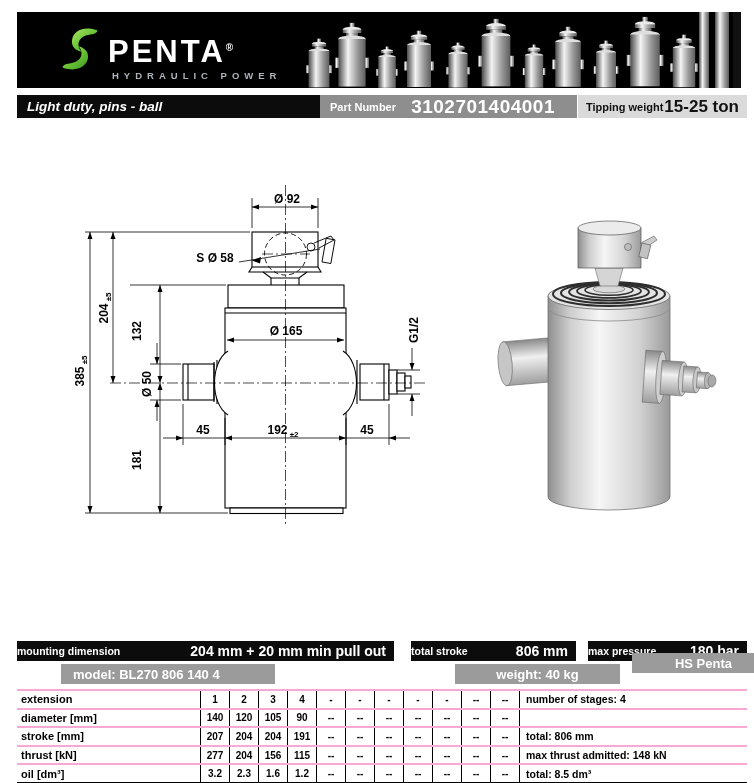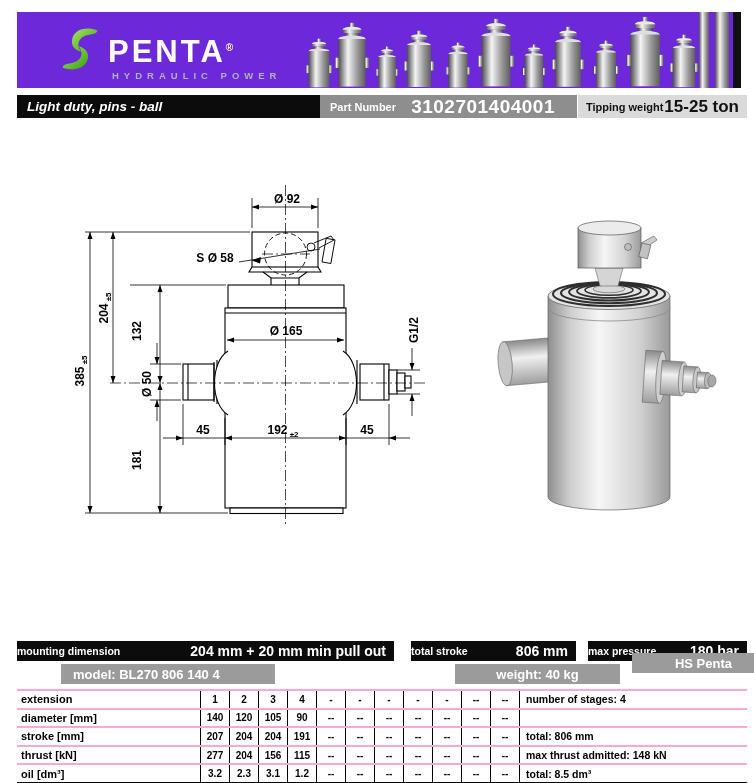--- a/index.html
+++ b/index.html
@@ -1,20 +1,20 @@
 <!DOCTYPE html>
 <html><head>
 <meta charset="utf-8">
 <style>
   html,body{margin:0;padding:0;background:#fff;}
   body{width:754px;height:783px;overflow:hidden;font-family:"Liberation Sans",sans-serif;}
   .page{position:relative;width:754px;height:783px;background:#fff;}
 
   
-  .brand-header{position:absolute;left:17px;top:12px;width:724px;height:76px;background:#6d28d9;overflow:hidden;}
+  .brand-header{position:absolute;left:17px;top:12px;width:724px;height:76px;background:#000000;overflow:hidden;}
   .logo-svg{position:absolute;left:40px;top:5px;width:46px;height:64px;}
   .brand-name{position:absolute;left:91px;top:22px;color:#fff;font-size:31px;font-weight:bold;letter-spacing:3px;}
   .brand-reg{font-size:10px;vertical-align:super;letter-spacing:0;}
   .brand-tagline{position:absolute;left:95px;top:58px;color:#aeb4ba;font-size:9.5px;font-weight:bold;letter-spacing:5px;}
   .montage{position:absolute;right:0;top:0;width:440px;height:76px;}
 
   
   .title-bar{position:absolute;left:17px;top:95px;width:730px;height:17px;}
   .tb-seg{position:absolute;top:0;height:23px;display:flex;align-items:center;box-sizing:border-box;}
   .tb-black{left:0;width:303px;background:#0c0c0c;color:#fff;font-style:italic;font-weight:bold;font-size:13.5px;padding-left:10px;}
@@ -343,21 +343,21 @@
         <div class="tcell">--</div>
         <div class="tcell">--</div>
         <div class="tcell">--</div>
         <div class="tcell">--</div>
         <div class="tnote">max thrust admitted: 148 kN</div>
       </div>
       <div class="trow">
         <div class="tlabel">oil [dm³]</div>
         <div class="tcell">3.2</div>
         <div class="tcell">2.3</div>
-        <div class="tcell">3.1</div>
+        <div class="tcell">1.6</div>
         <div class="tcell">1.2</div>
         <div class="tcell">--</div>
         <div class="tcell">--</div>
         <div class="tcell">--</div>
         <div class="tcell">--</div>
         <div class="tcell">--</div>
         <div class="tcell">--</div>
         <div class="tcell">--</div>
         <div class="tnote">total: 8.5 dm³</div>
       </div>

